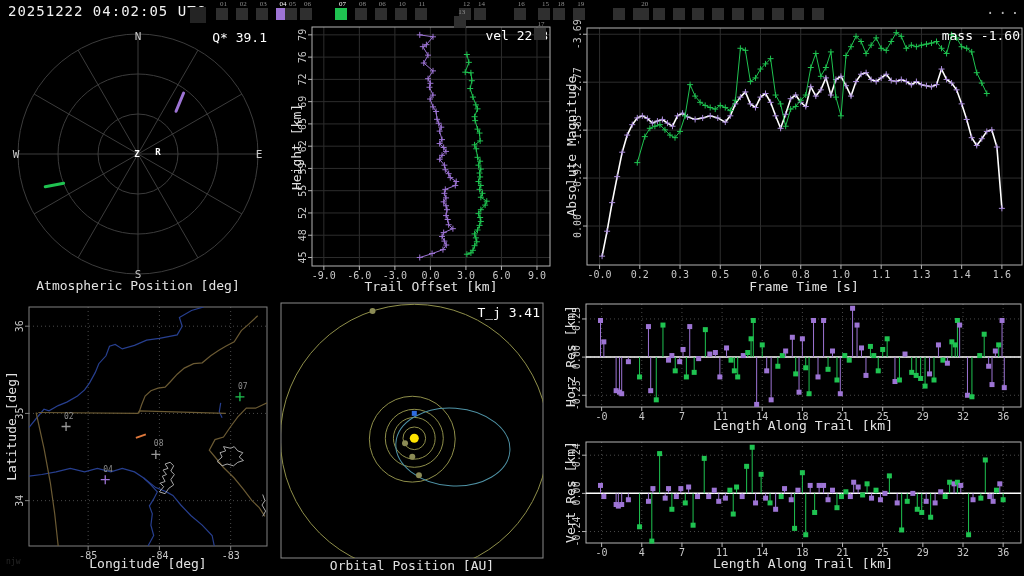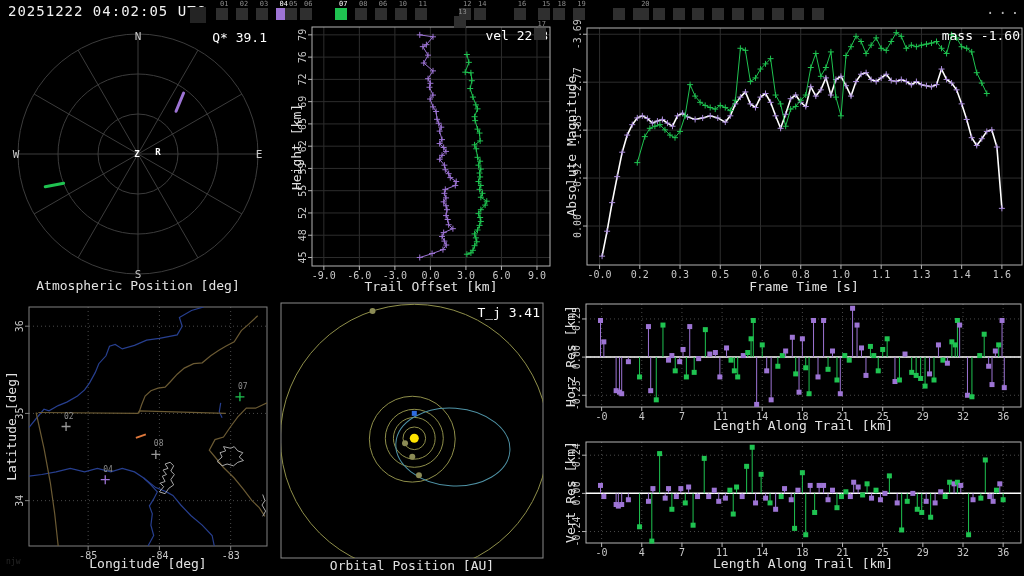--- a/index.html
+++ b/index.html
@@ -1,20 +1,20 @@
 <!DOCTYPE html>
 <html><head>
 <meta charset="utf-8">
 <style>
   html,body{margin:0;padding:0;background:#000;}
   body{width:1024px;height:576px;position:relative;overflow:hidden;
        font-family:"DejaVu Sans Mono",monospace;color:#fff;}
   #toolbar{position:absolute;left:0;top:0;width:1024px;height:24px;}
   #timestamp{position:absolute;left:8px;top:3px;font-size:14px;color:#f2f2f2;letter-spacing:1px;}
-  .tb-item{position:absolute;top:0;width:36px;height:24px;}
+  .tb-item{position:absolute;top:0;width:36px;height:24px;font-family:Liberation Serif, serif;}
   .tb-sq{position:absolute;left:0;top:8px;width:12px;height:12px;background:#2f2f2f;}
   .tb-sq.blank{left:-1px;top:7px;width:16px;height:16px;background:#242424;}
   .tb-lbl{position:absolute;left:4px;top:0;font-size:7px;line-height:8px;color:#8d8d8d;}
   .tb-lbl.on{color:#fff;}
   #overflow-dots{position:absolute;left:986px;top:1px;font-size:14px;color:#b4b4b4;letter-spacing:4px;}
   svg text{font-family:"DejaVu Sans Mono",monospace;}
   .cap{font-size:13px;fill:#e2e2e2;}
   .stat{font-size:13px;fill:#fff;}
   .compass{font-size:11px;fill:#c8c8c8;}
   .ctr{font-size:9px;fill:#fff;font-weight:bold;}

